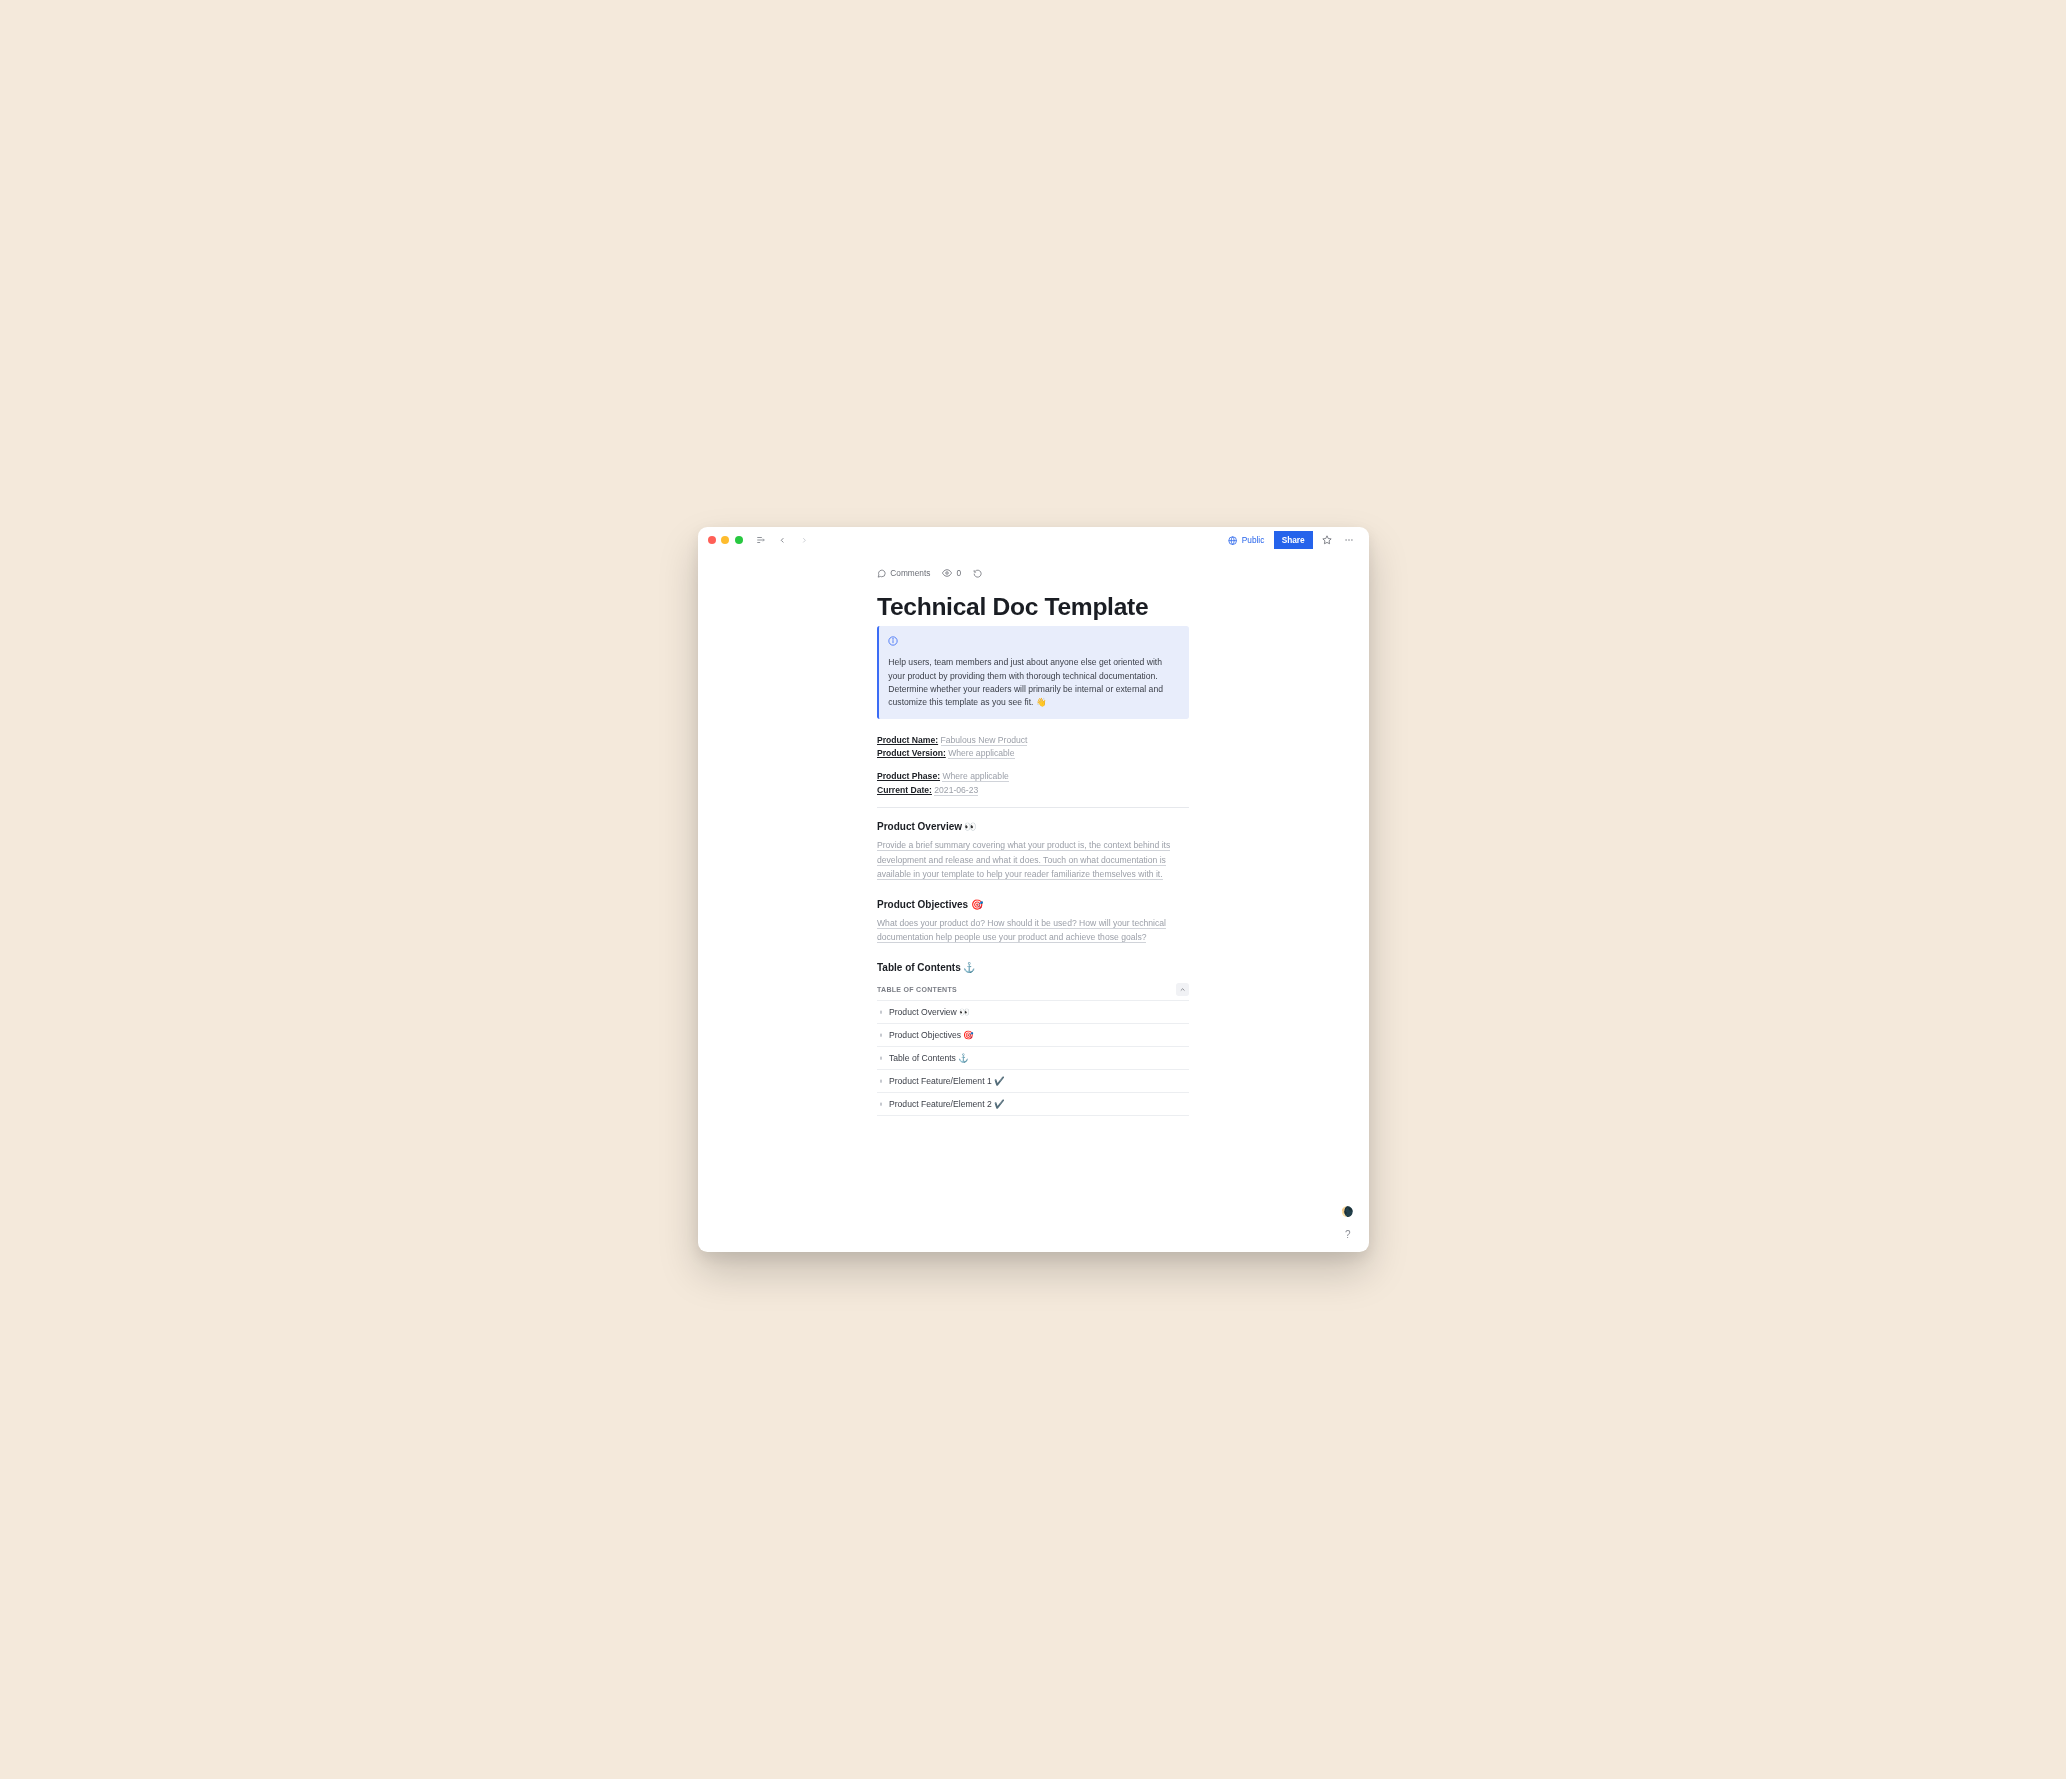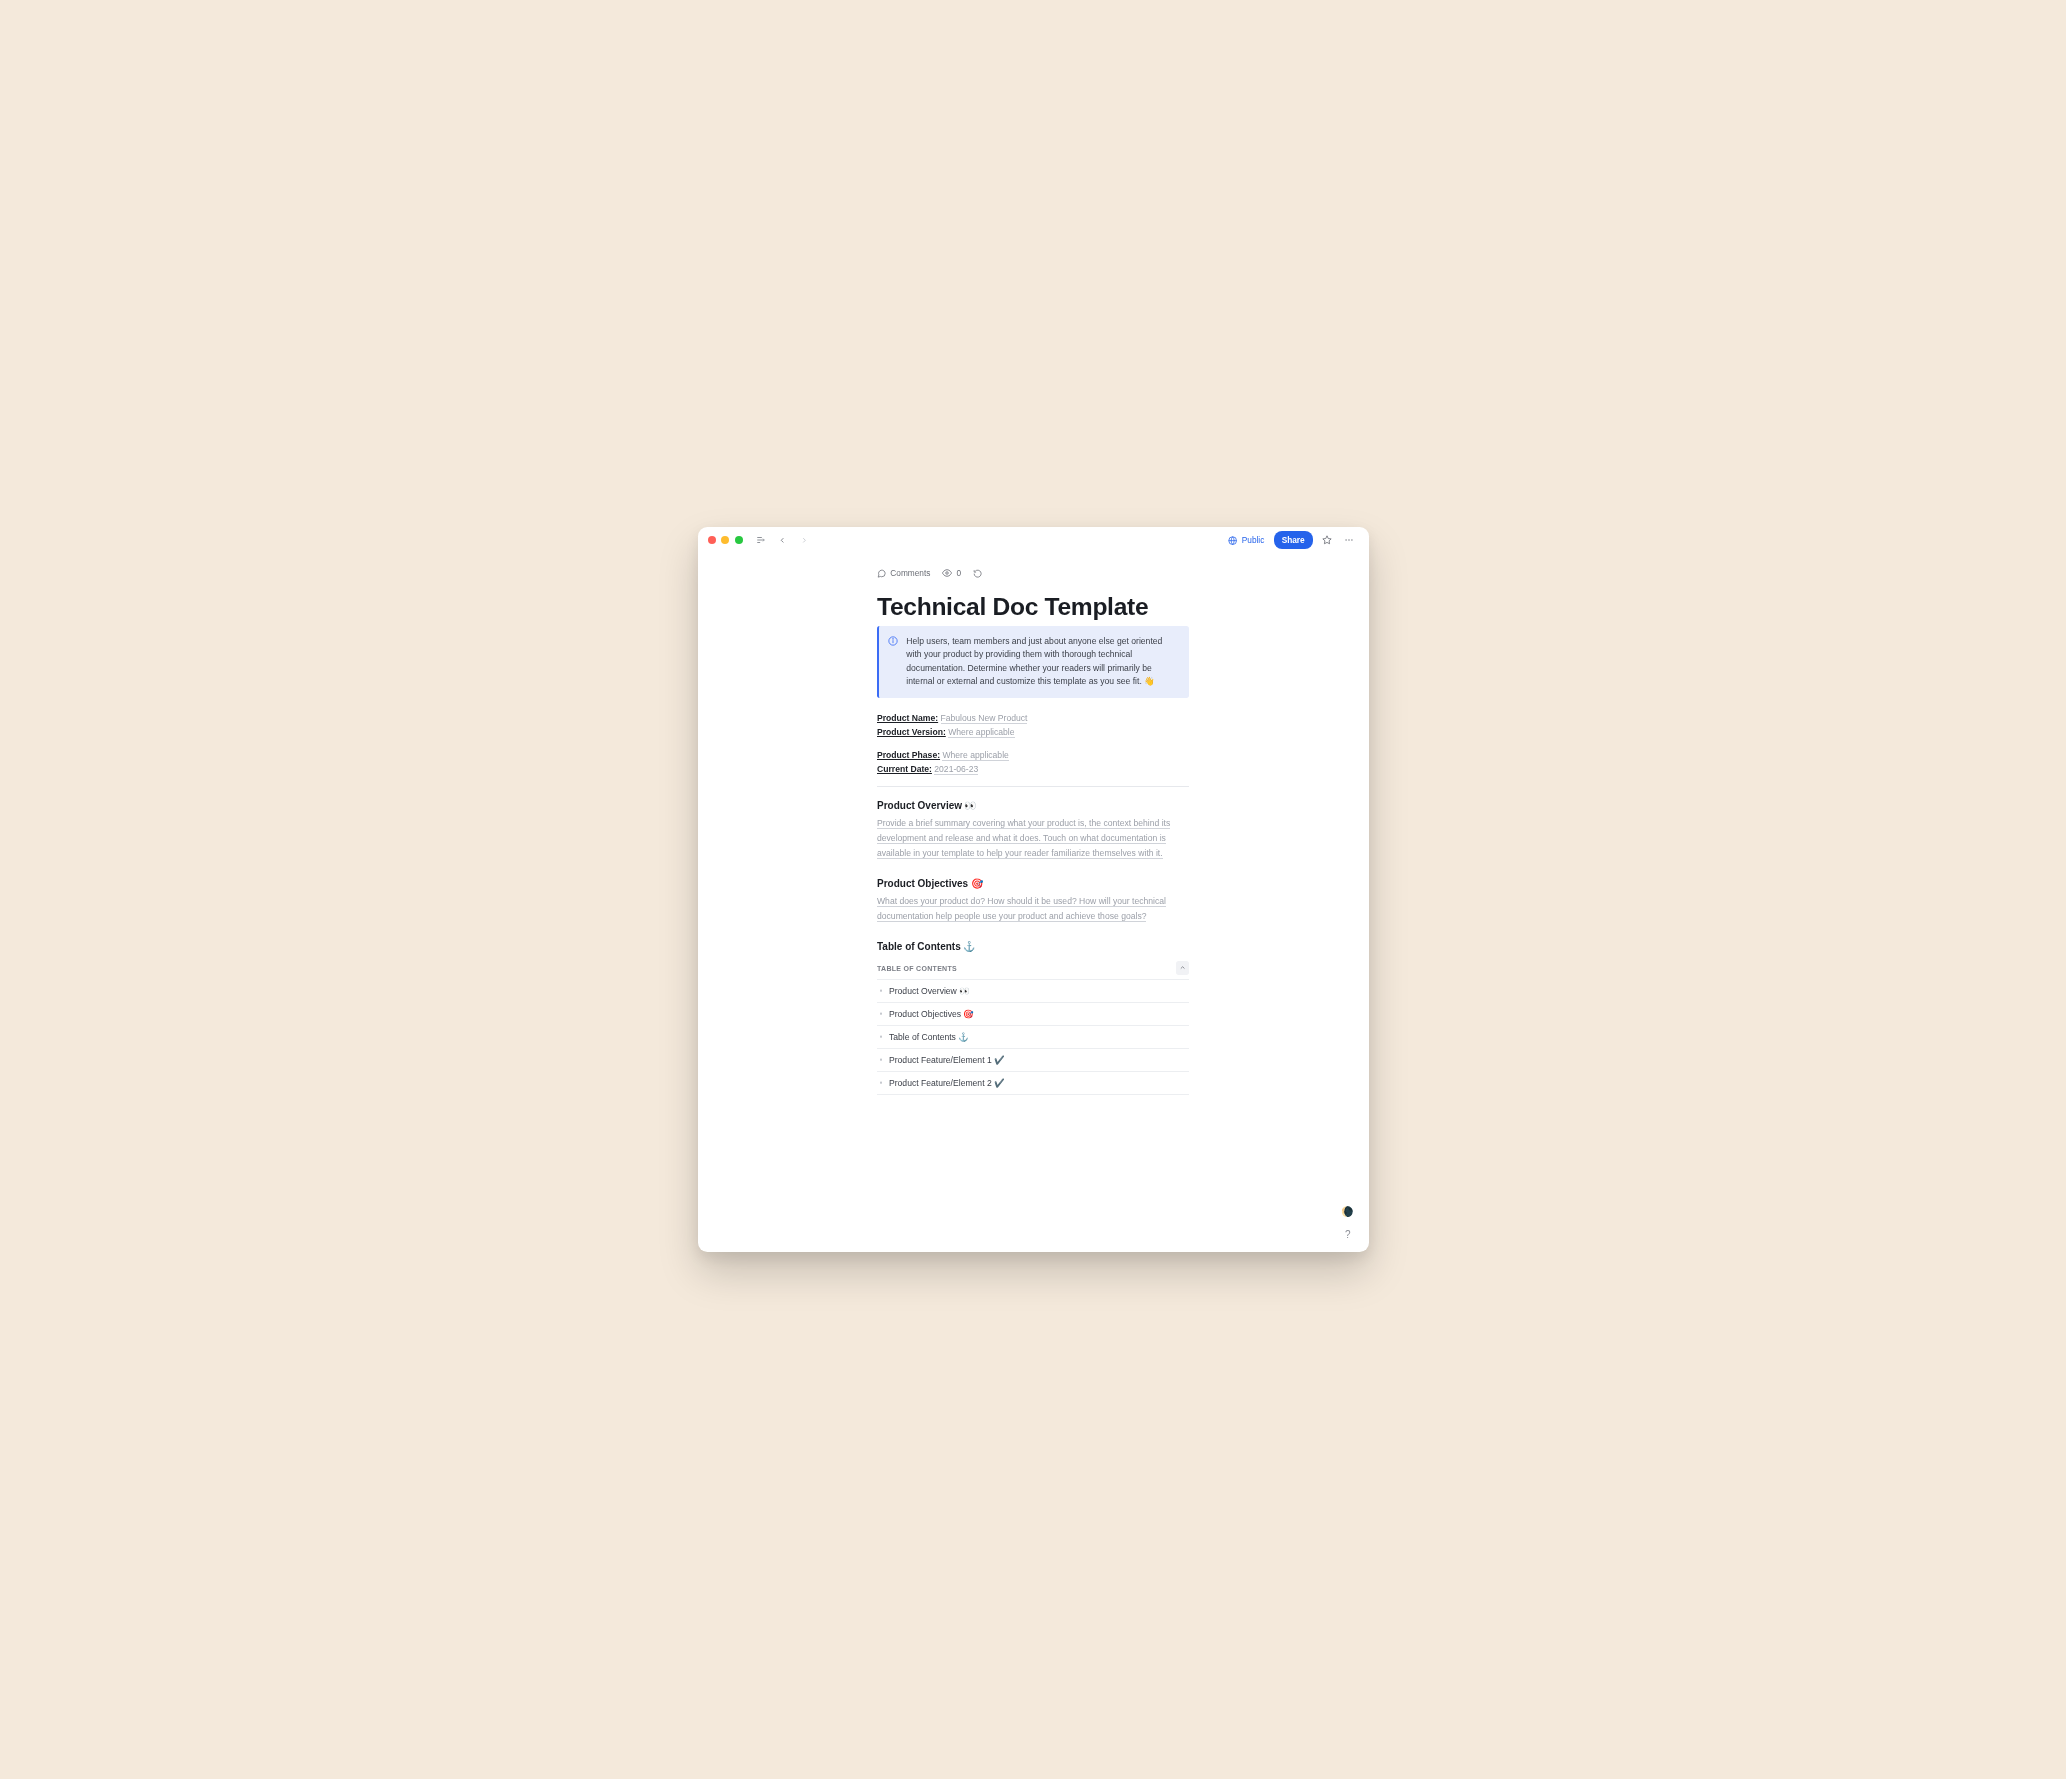--- a/index.html
+++ b/index.html
@@ -37,31 +37,31 @@
   .dot.green { background: #28c840; }
   .nav-icon {
     width: 16px; height: 16px; display:flex; align-items:center; justify-content:center;
     color: #7a7d85; border-radius:2.7px; cursor:pointer;
   }
   .nav-icon.disabled { color: #c6c9cf; cursor: default; }
   .spacer { flex: 1; }
   .pub-tag { display:flex; align-items:center; gap:4px; color:#2563eb; font-size:8.3px; font-weight:500; padding:2.7px 4px; cursor:pointer;}
   .share-btn {
     background:#2563eb; color:#fff; font-size:8.3px; font-weight:600;
-    padding:4px 8px; border-radius:8px; border:none; cursor:pointer;
+    padding:4px 8px; border-radius:0; border:none; cursor:pointer;
   }
   .tb-icon { width:17.3px; height:17.3px; display:flex;align-items:center;justify-content:center; color:#6b6e76; border-radius:2.7px; cursor:pointer;}
   .content-scroll { flex:1; overflow:hidden; position:relative; }
   .page { width: 312px; margin: 0 auto; padding-top: 14.6px; }
   .meta-row { display:flex; align-items:center; gap:12px; color:#6b6e76; font-size:8.3px; margin-bottom:14.6px;}
   .meta-item { display:flex; align-items:center; gap:4px; cursor:pointer;}
   .doc-title { font-size: 24.6px; font-weight: 800; color:#1a1d23; letter-spacing:-0.3px; margin-bottom:6px; line-height:1.1;}
   .callout {
     background:#e8edfb; border-left:2px solid #3b6cf5; border-radius:2.7px;
-    padding:9.3px 12px 9.3px 9.3px; display:flex; gap:8px; margin-bottom:14.6px;
+    padding:9.3px 12px 9.3px 9.3px; display:flex; gap:8px; margin-bottom:14.6px;flex-direction:column;
   }
   .callout-icon { color:#3b6cf5; flex-shrink:0; margin-top:1.3px;}
   .callout-text { font-size:8.6px; line-height:1.55; color:#3a3e47; }
   .field-row { font-size:8.6px; line-height:1.6; color:#1a1d23; }
   .field-label { font-weight:700;text-decoration:underline; }
   .field-value { color:#9ca0a9; border-bottom:0.7px solid #d0d3d9; }
   .field-block { margin-bottom:9.3px; }
   .divider { border:none; border-top:0.7px solid #e6e8ec; margin:9.3px 0 13.3px; }
   .section-h { font-size:10px; font-weight:700; color:#1a1d23; margin-bottom:5.3px;}
   .section-body { font-size:8.6px; line-height:1.6; color:#9ca0a9; border-bottom:0.7px solid #d0d3d9; display:inline;}

